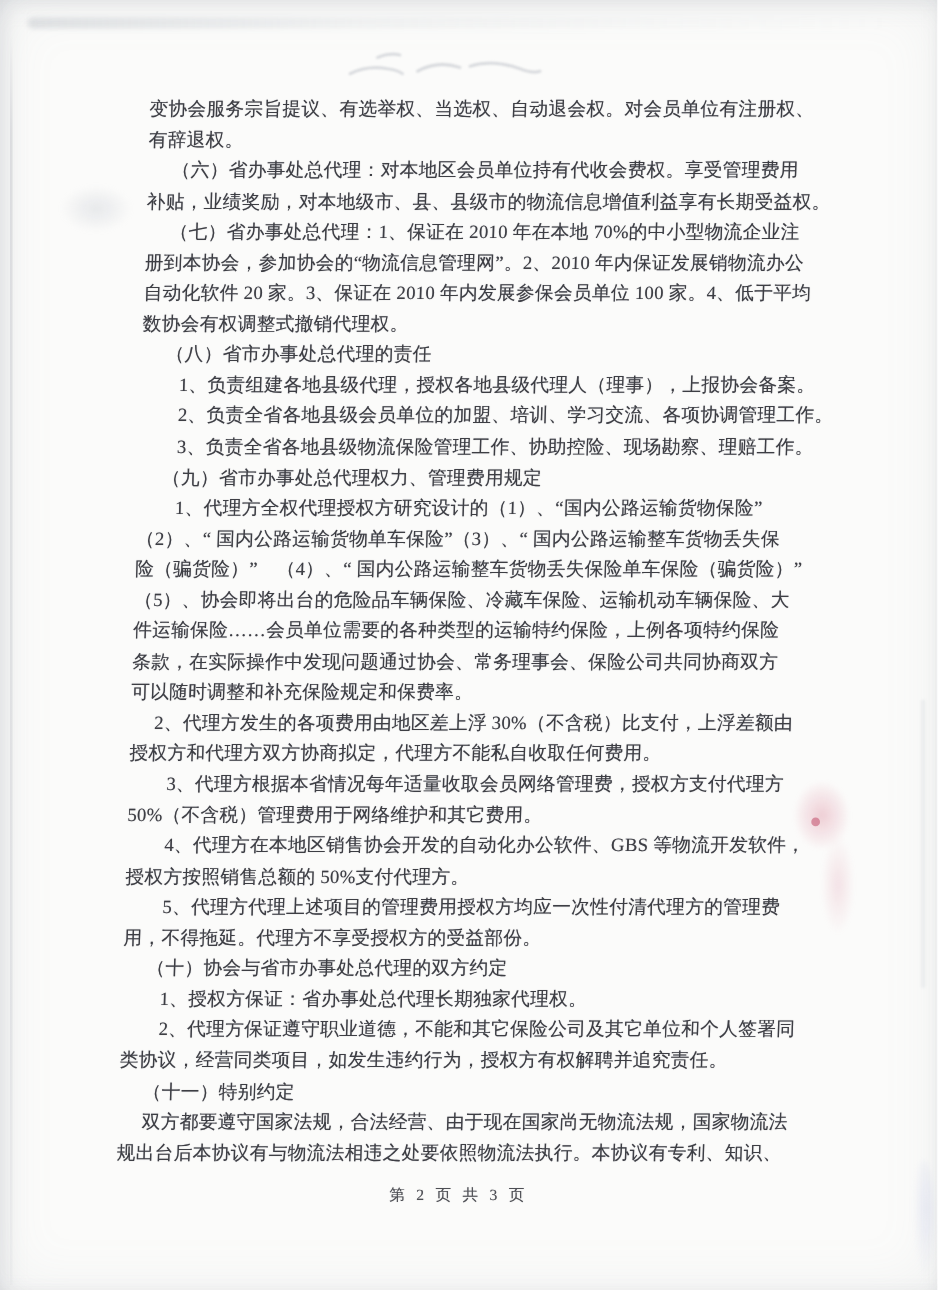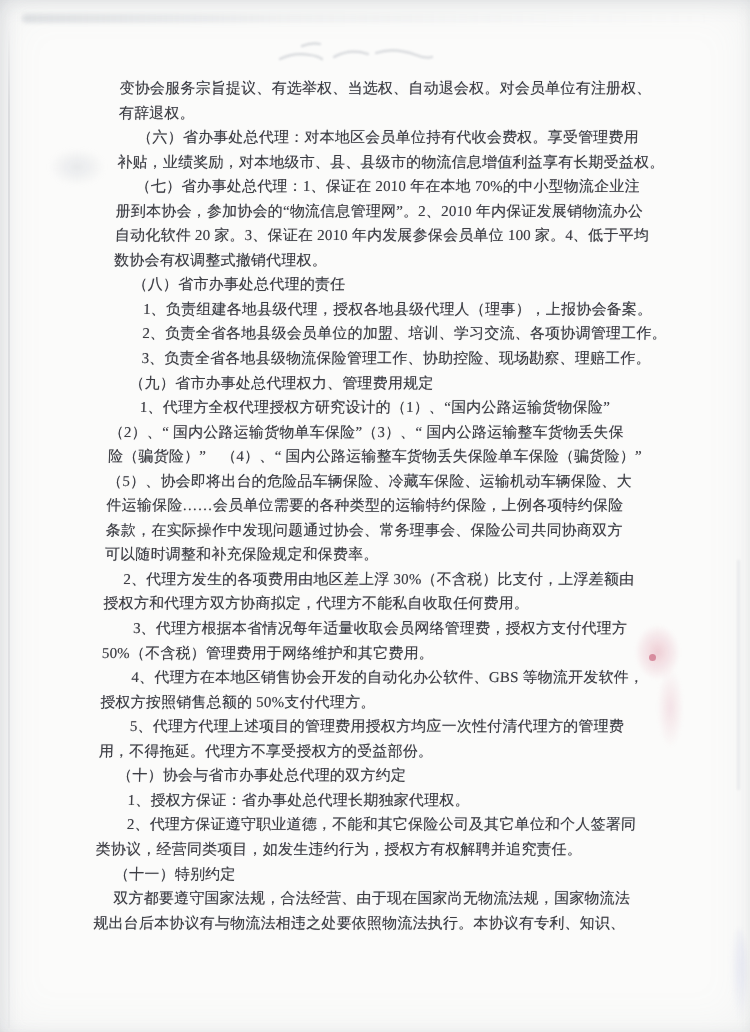--- a/index.html
+++ b/index.html
@@ -131,14 +131,15 @@
       <div class="line">用，不得拖延。代理方不享受授权方的受益部份。</div>
       <div class="line">　 （十）协会与省市办事处总代理的双方约定</div>
       <div class="line">　　1、授权方保证：省办事处总代理长期独家代理权。</div>
       <div class="line">　　2、代理方保证遵守职业道德，不能和其它保险公司及其它单位和个人签署同</div>
       <div class="line">类协议，经营同类项目，如发生违约行为，授权方有权解聘并追究责任。</div>
       <div class="line">　 （十一）特别约定</div>
       <div class="line">　 双方都要遵守国家法规，合法经营、由于现在国家尚无物流法规，国家物流法</div>
       <div class="line">规出台后本协议有与物流法相违之处要依照物流法执行。本协议有专利、知识、</div>
     </div>
 
+  <div class="footer">第 2 页 共 3 页</div>
 
 </div>
 
 </body></html>

